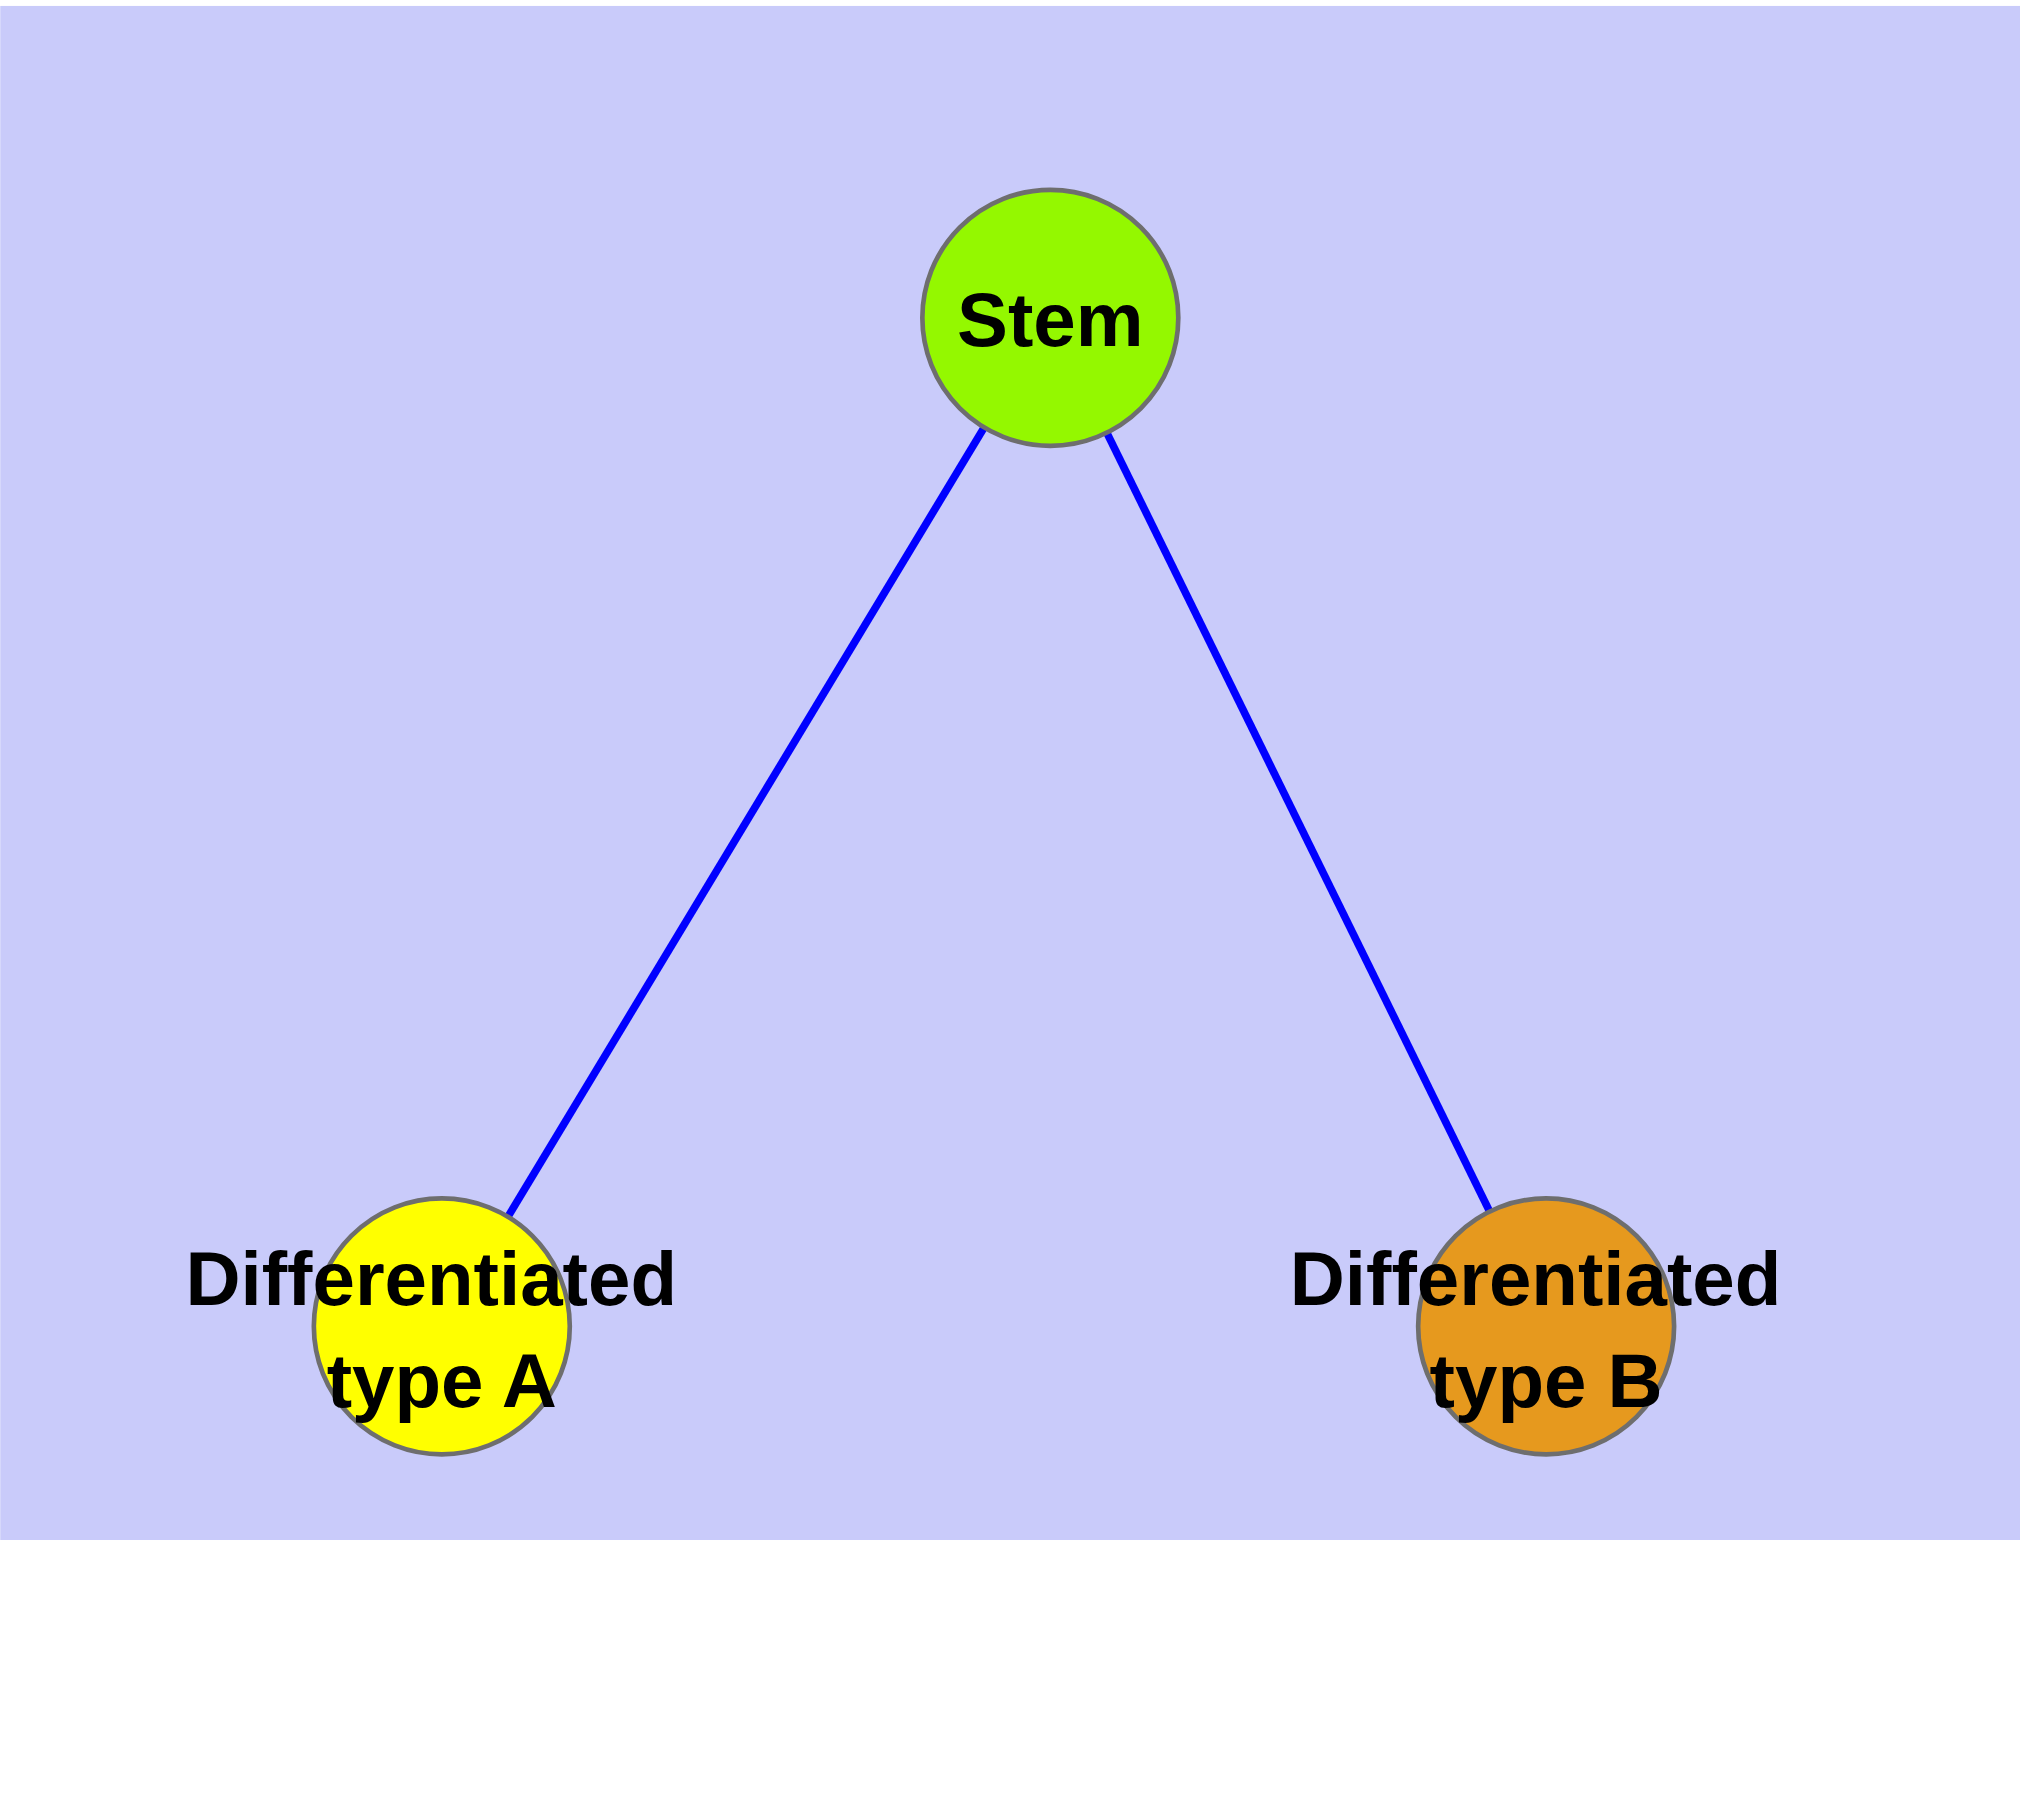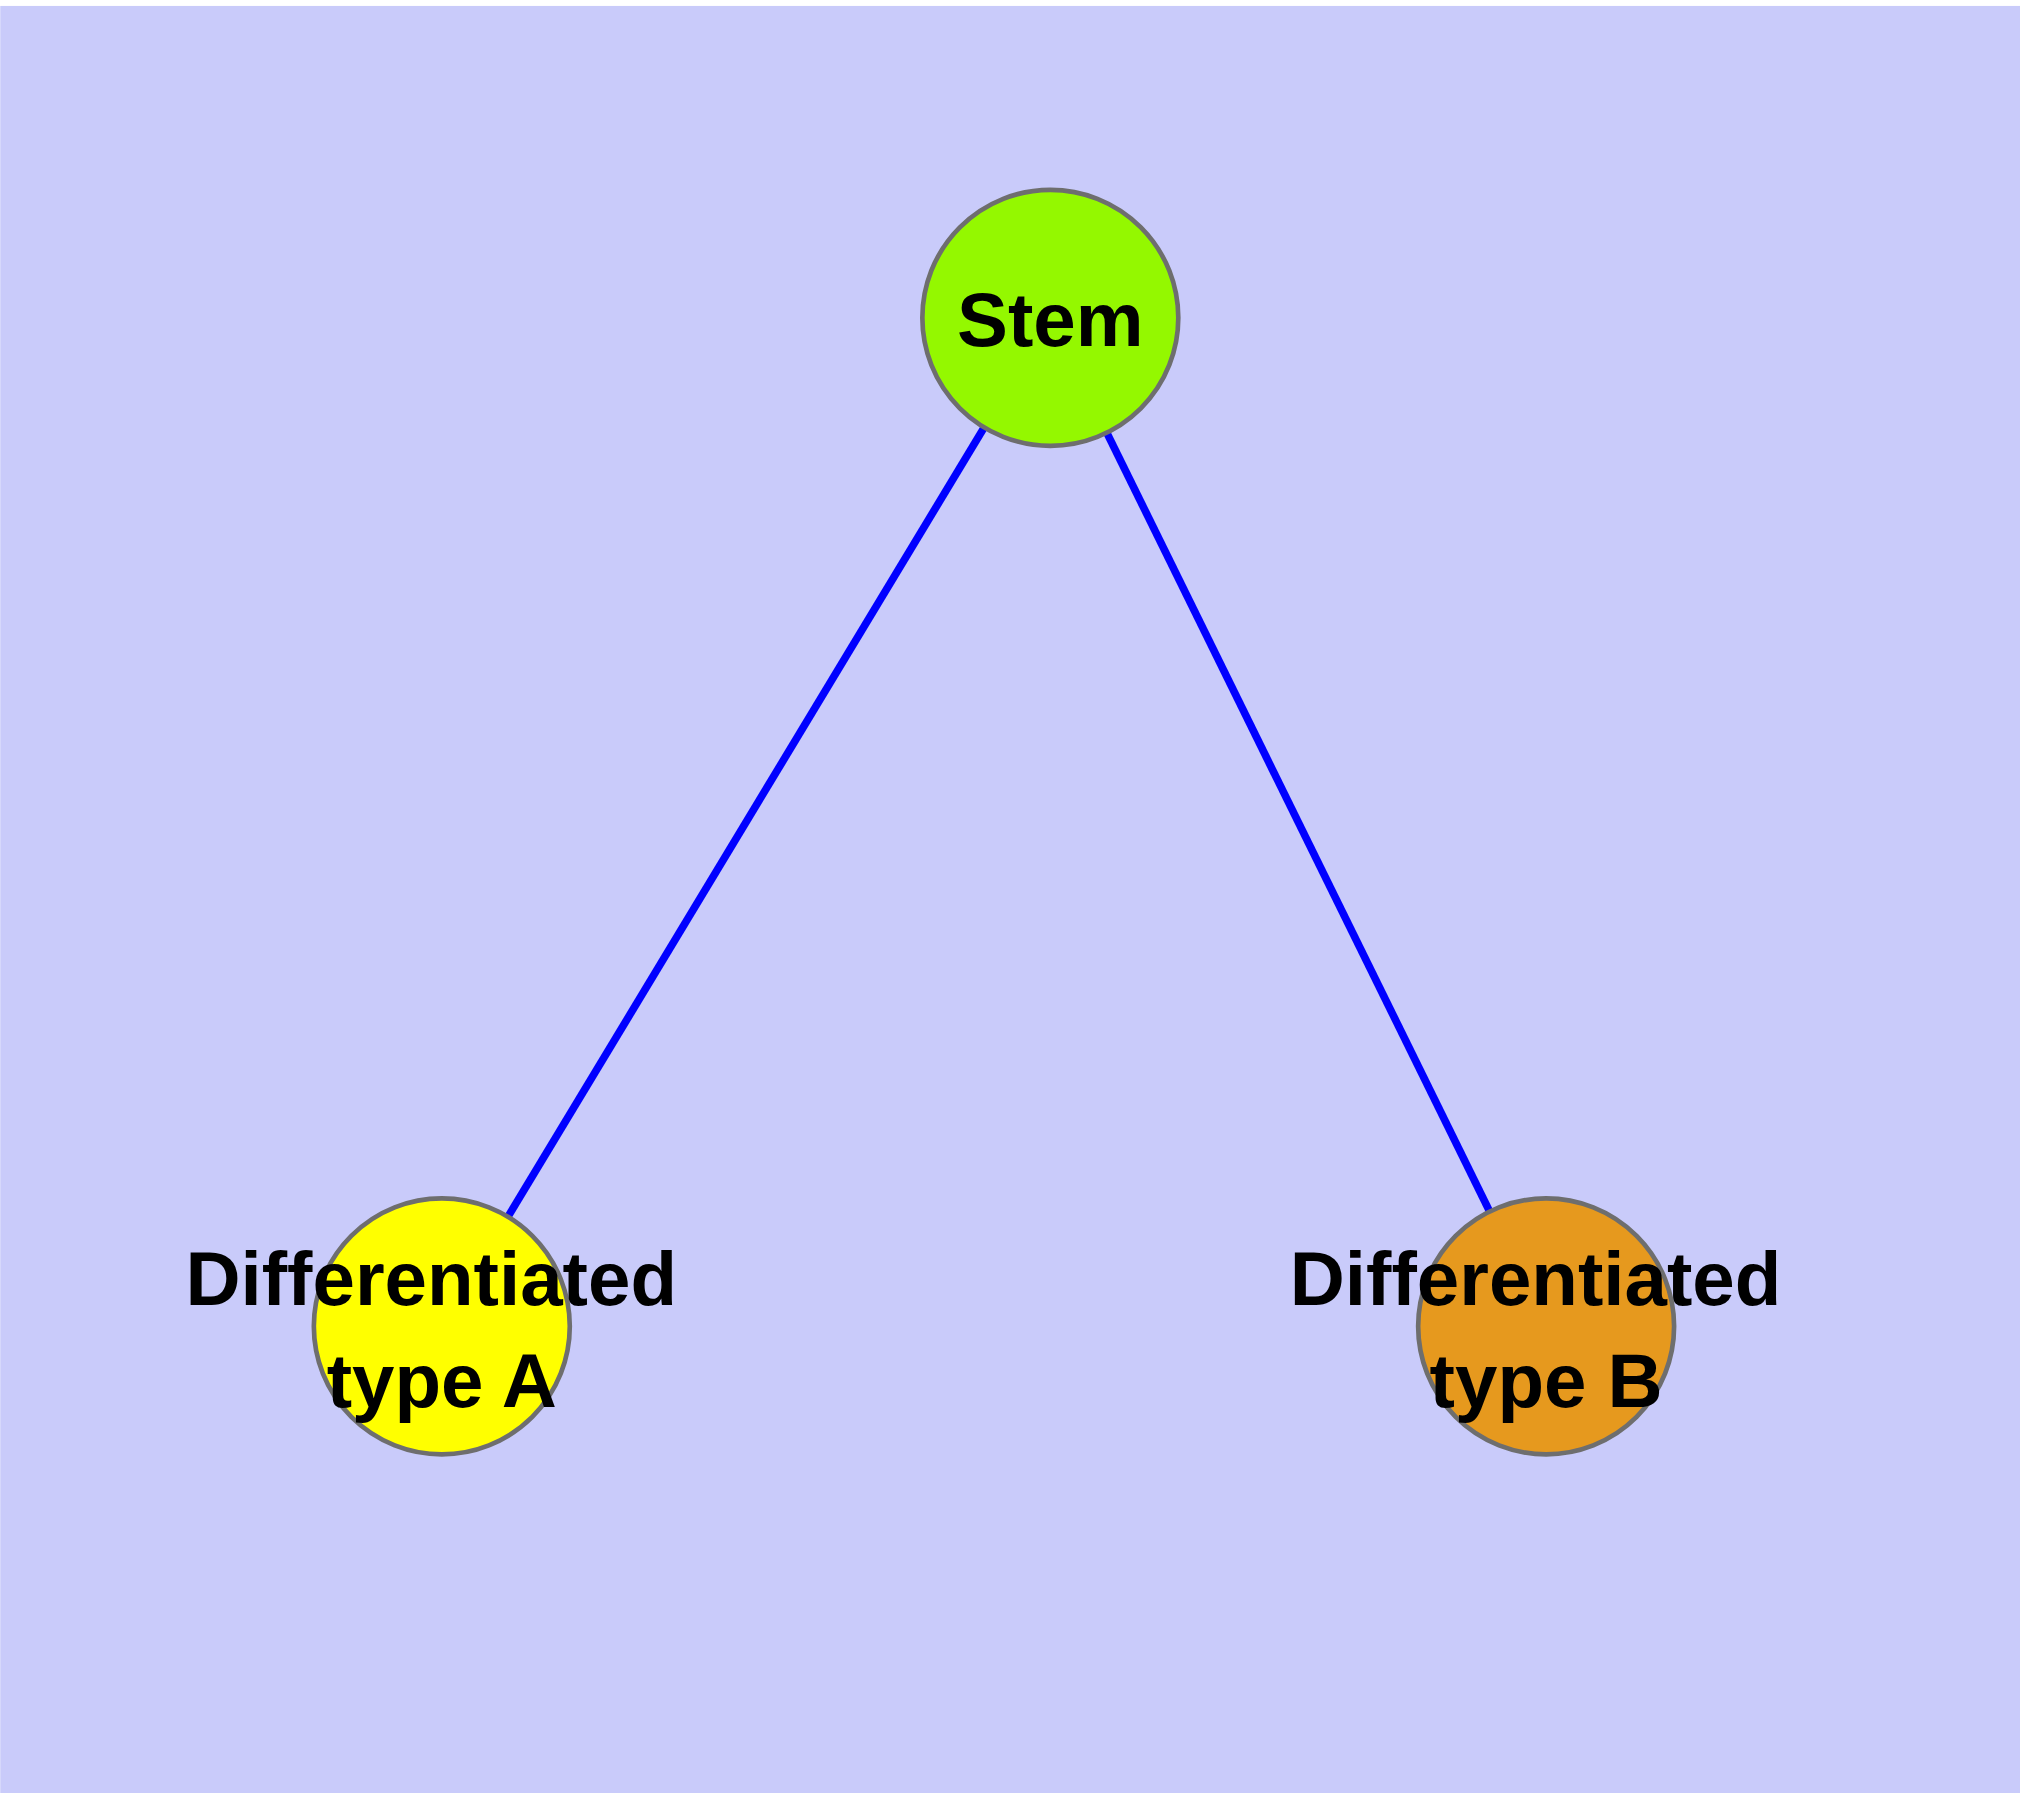--- a/index.html
+++ b/index.html
@@ -2,21 +2,21 @@
 <html style="font-size:13.6px"><head>
 <meta charset="utf-8">
 <style>
   html, body {
     margin: 0;
     padding: 0;
     background: #ffffff;
   }
   .stage {
     width: 2021px;
-    height: 1793px;
+    height: 1540px;
     position: relative;
   }
   svg {
     display: block;
   }
   .node-label {
     font-family: "Liberation Sans", sans-serif;
     font-weight: bold;
     font-size: 90px;
     fill: #000000;

